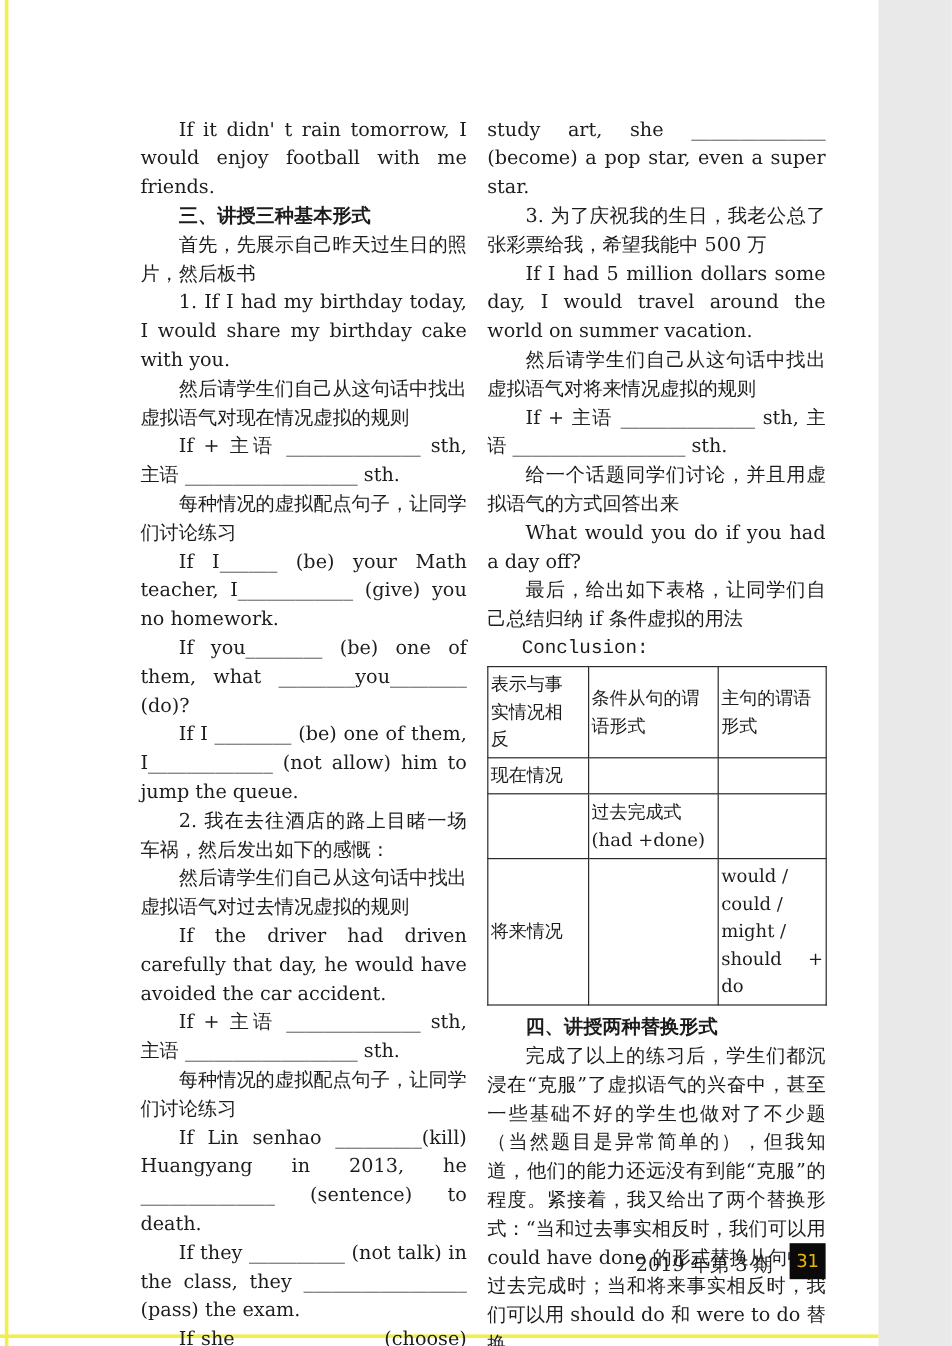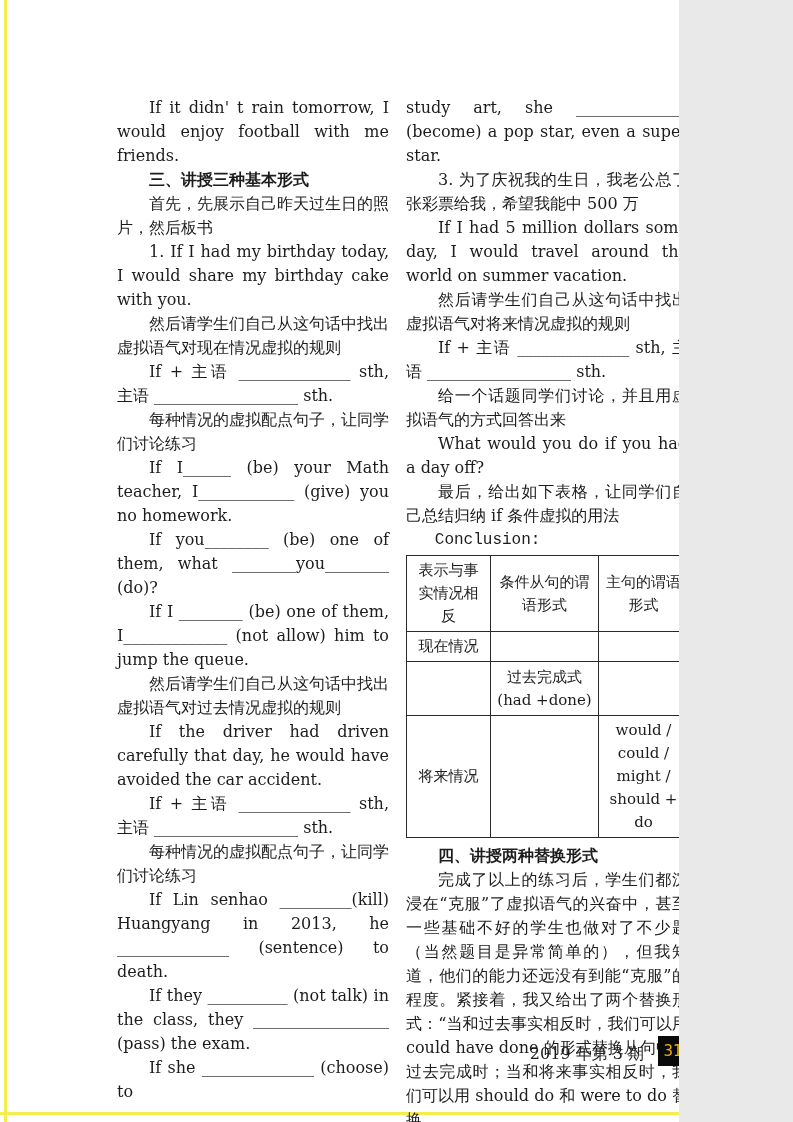--- a/index.html
+++ b/index.html
@@ -1,38 +1,37 @@
 <!DOCTYPE html>
 <html><head>
 <meta charset="utf-8">
 <style>
   html,body{margin:0;padding:0;background:#e9e9e9;}
   .page{
     position:relative;
-    width:679px;height:1122px;
+    width:732px;height:1122px;
     background:#ffffff;
     font-family:"DejaVu Serif","Liberation Serif",serif;
     color:#1c1c1c;
     font-size:16px;line-height:24px;
     overflow:hidden;
   }
   .edge-left{position:absolute;left:4px;top:0;width:3px;height:1122px;}
   .edge-bottom{position:absolute;left:0;top:1112px;width:793px;height:3px;}
   .col{position:absolute;top:96px;text-align:justify;}
   .col-left{left:117px;width:272px;}
   .col-right{left:406px;width:282px;}
   p{margin:0;padding:0;}
   p.ind{text-indent:2em;}
   p.head{text-indent:2em;font-weight:bold;font-family:"DejaVu Sans","Liberation Sans",sans-serif;}
   p.label{text-indent:1.8em;margin-bottom:3px;font-family:Liberation Mono, monospace;}
   table.concl{
     border-collapse:collapse;
     width:282px;
     table-layout:fixed;
-    text-align:center;
     font-size:15px;
     margin:2px 0 6px 0;
   }
   table.concl th,table.concl td{
     border:1.5px solid #2a2a2a;
     font-weight:normal;
     white-space:pre-line;
     vertical-align:middle;
     padding:3px 2px;
     line-height:23px;
@@ -70,20 +69,21 @@
     <p class="ind">If it didn' t rain tomorrow, I would enjoy football with me friends.</p>
     <p class="head">三、讲授三种基本形式</p>
     <p class="ind">首先，先展示自己昨天过生日的照片，然后板书</p>
     <p class="ind">1. If I had my birthday today, I would share my birthday cake with you.</p>
     <p class="ind">然后请学生们自己从这句话中找出虚拟语气对现在情况虚拟的规则</p>
     <p class="ind">If + 主语 ______________ sth, 主语 __________________ sth.</p>
     <p class="ind">每种情况的虚拟配点句子，让同学们讨论练习</p>
     <p class="ind">If I______ (be) your  Math teacher, I____________ (give) you no homework.</p>
     <p class="ind">If you________ (be) one of them, what ________you________ (do)?</p>
     <p class="ind">If I ________ (be) one of them, I_____________ (not allow) him to jump the queue.</p>
+    <p class="ind">2. 我在去往酒店的路上目睹一场车祸，然后发出如下的感慨：</p>
     <p class="ind">然后请学生们自己从这句话中找出虚拟语气对过去情况虚拟的规则</p>
     <p class="ind">If the driver had driven carefully that day, he would have avoided the car accident.</p>
     <p class="ind">If + 主语 ______________ sth, 主语 __________________ sth.</p>
     <p class="ind">每种情况的虚拟配点句子，让同学们讨论练习</p>
     <p class="ind">If Lin senhao _________(kill) Huangyang in 2013, he ______________ (sentence) to death.</p>
     <p class="ind">If they __________ (not talk) in the class, they _________________ (pass) the exam.</p>
     <p class="ind">If she ______________ (choose) to</p>
   </div>
 
   <div class="col col-right">

